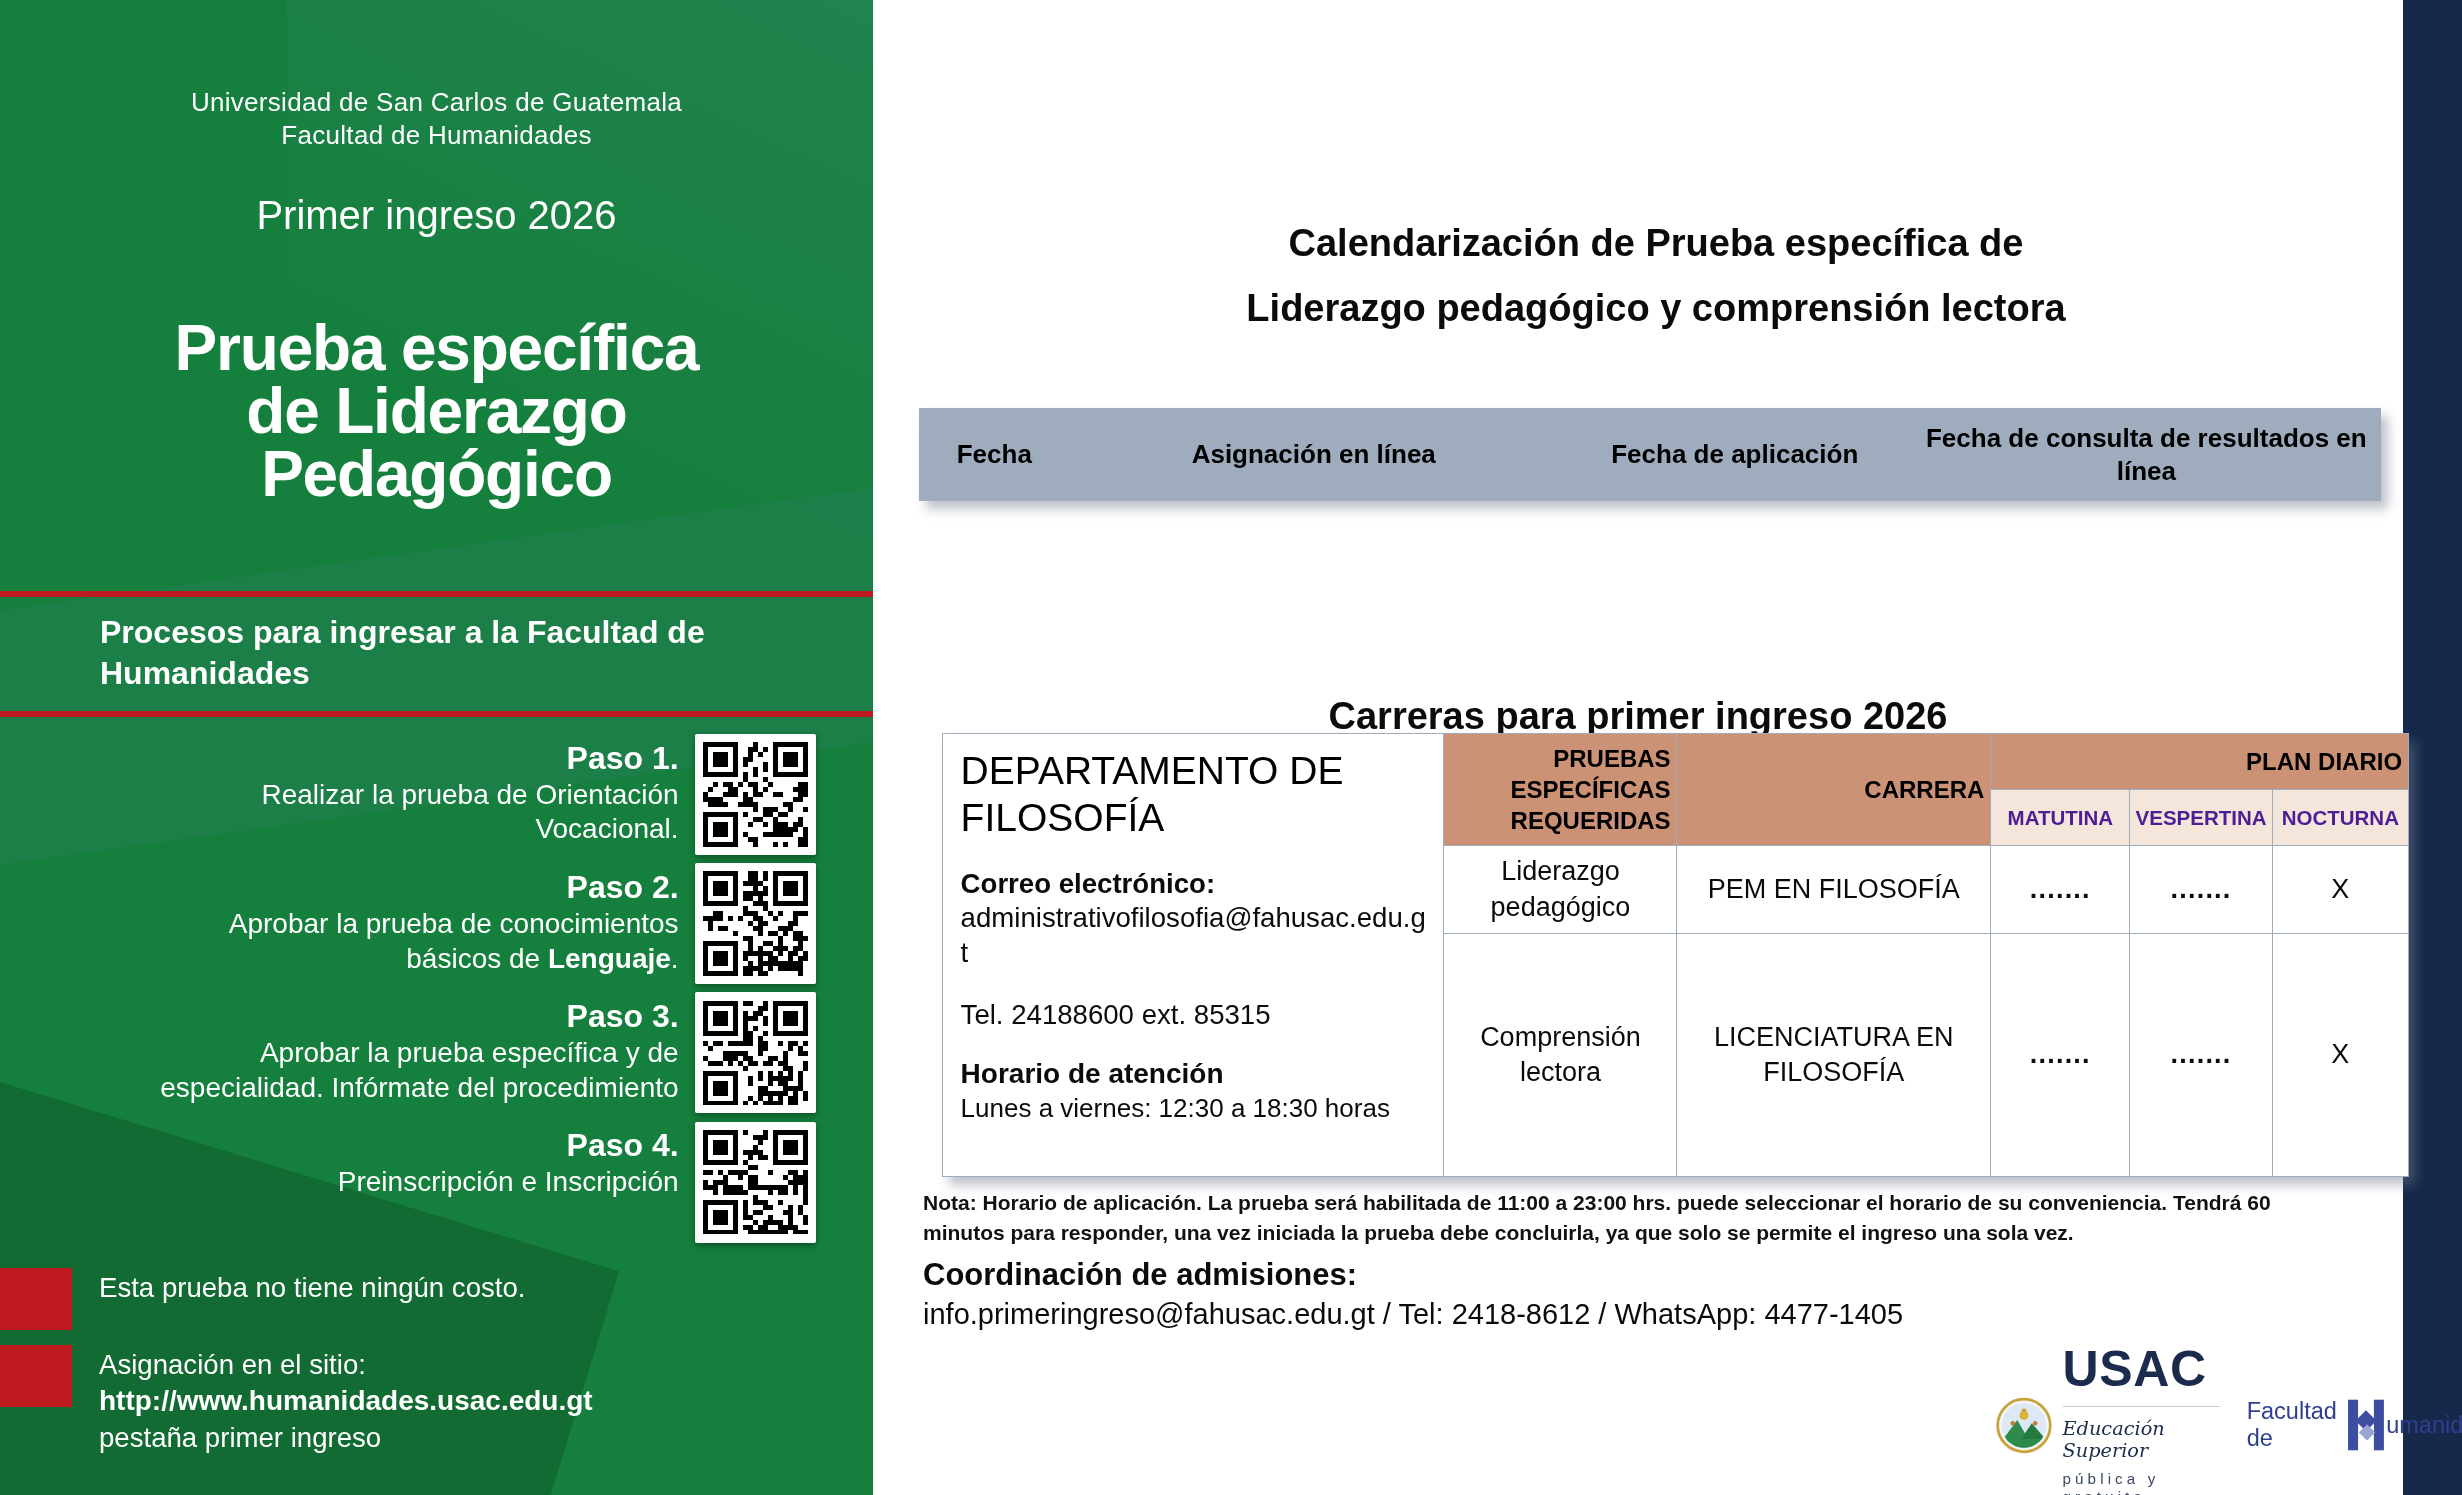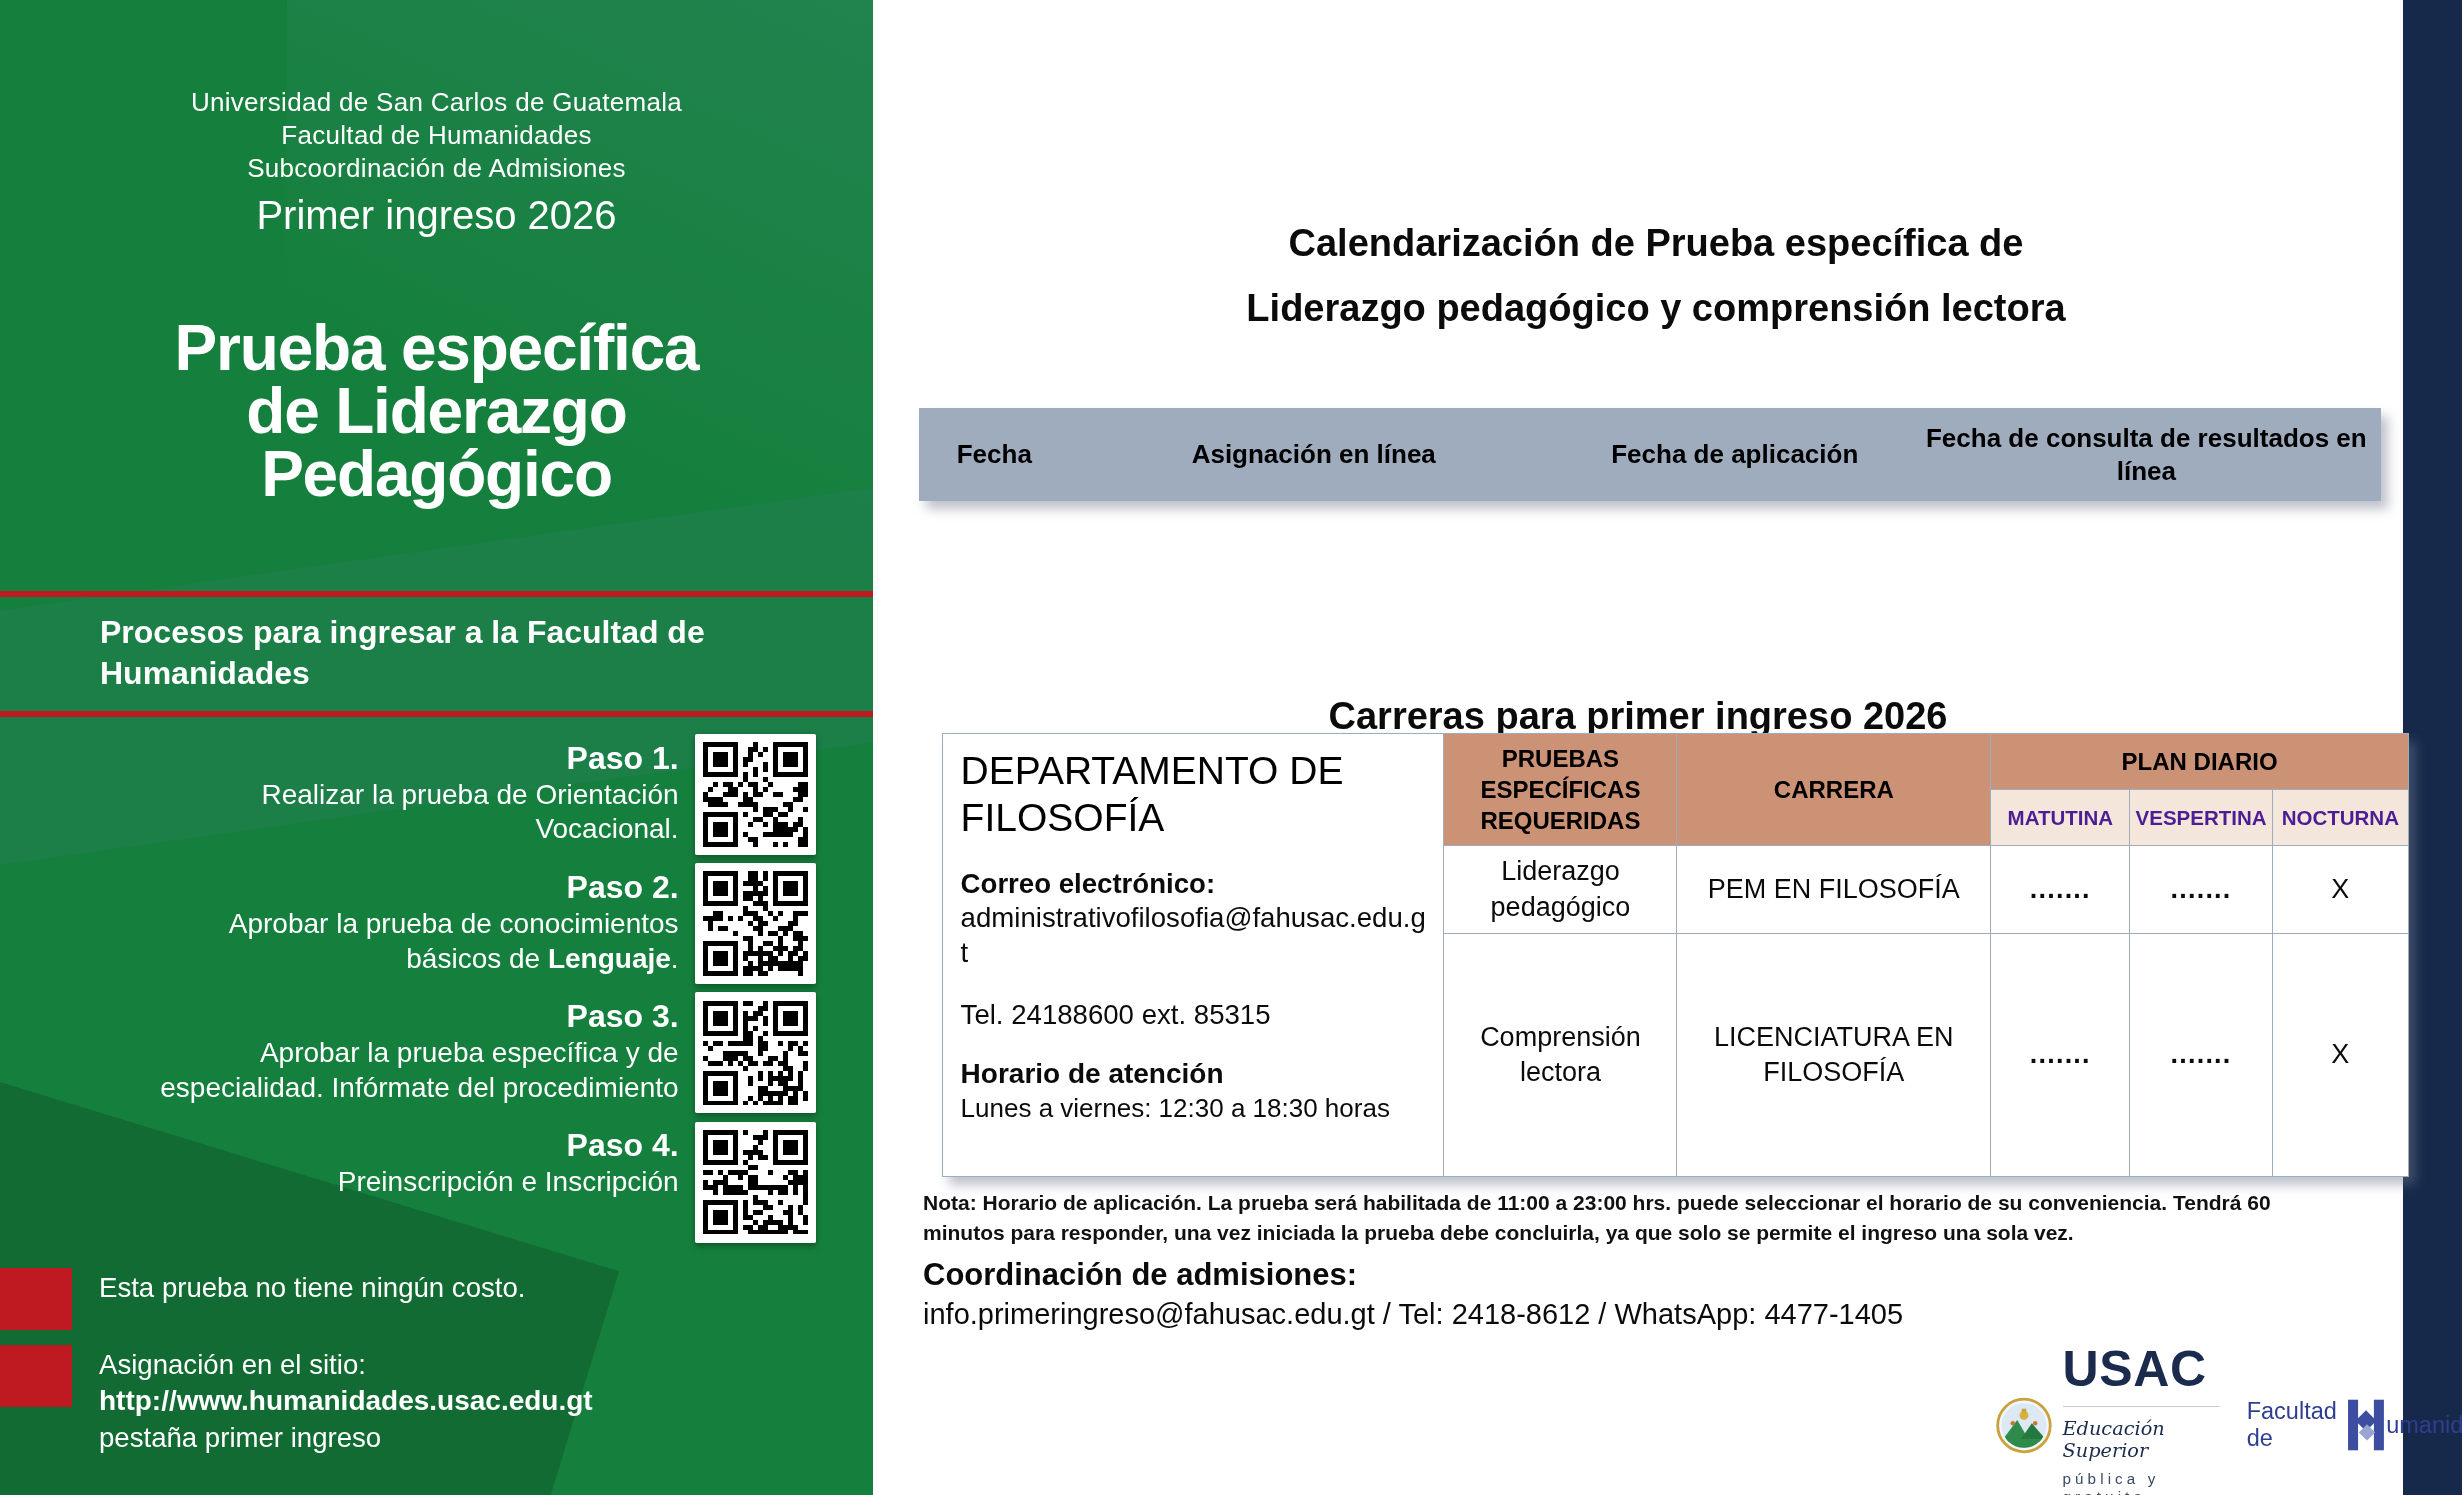--- a/index.html
+++ b/index.html
@@ -52,21 +52,21 @@
   .cal-table th{background:#9FACBD;border:none;color:#000;font-size:26px;font-weight:700;
     line-height:1.25;padding:14px 8.2px;text-align:center;}
   .cal-table td{border:1.8px solid #9FACBD;font-size:26px;text-align:center;padding:20px 7px;line-height:1.3;}
   .cal-table tr.cal-r{height:94px;}
   .careers-title{position:absolute;left:873px;right:59px;top:695px;text-align:center;
     font-size:38px;font-weight:700;color:#0b0b0b;}
   .careers-table{position:absolute;left:922px;top:733px;width:1467px;
     box-shadow:7px 8.2px 10.6px rgba(110,120,140,.45);margin-left:20px;}
   .careers-table th,.careers-table td{border:1.8px solid #9FACBD;}
   .h-salmon{background:#CC9276;color:#000;font-size:24px;font-weight:700;line-height:1.3;
-    text-align:center;padding:4.7px 5.9px;}
+    text-align:right;padding:4.7px 5.9px;}
   .h-peach{background:#F4E6DB;color:#4c1d95;font-size:20.5px;font-weight:700;text-align:center;padding:4.7px 3.5px;}
   tr.cr-h1{height:56px;} tr.cr-h2{height:56px;} tr.cr-r1{height:88px;} tr.cr-r2{height:243px;}
   .careers-table td.body-cell{background:#fff;font-size:27px;text-align:center;line-height:1.3;padding:5.9px;}
   .dots-cell{font-weight:700;font-size:22px;letter-spacing:1.2px;}
   .dept-cell{background:#fff;vertical-align:top;text-align:left;padding:14px 17.6px;}
   .dept-name{font-size:39px;line-height:1.2;font-weight:400;color:#000;}
   .dept-label{font-weight:700;font-size:27.6px;margin-top:26px;}
   .dept-value{font-size:27.6px;line-height:1.3;word-break:break-all;}
   .dept-tel{font-size:27.6px;margin-top:28px;}
   .dept-hours-label{font-size:28px;font-weight:700;margin-top:27px;}
@@ -94,21 +94,20 @@
 <div class="poster">
 
   <div class="sidebar">
     <div class="sb-shape-a"></div>
     <div class="sb-shape-b"></div>
     <div class="sb-shape-c"></div>
 
     <div class="org">
       <div>Universidad de San Carlos de Guatemala</div>
       <div>Facultad de Humanidades</div>
-      <div>Subcoordinación de Admisiones</div>
     </div>
     <div class="edition">Primer ingreso 2026</div>
 
     <div class="main-title">
       <div>Prueba específica</div>
       <div>de Liderazgo</div>
       <div>Pedagógico</div>
     </div>
 
     <div class="red-rule rule-1"></div>

